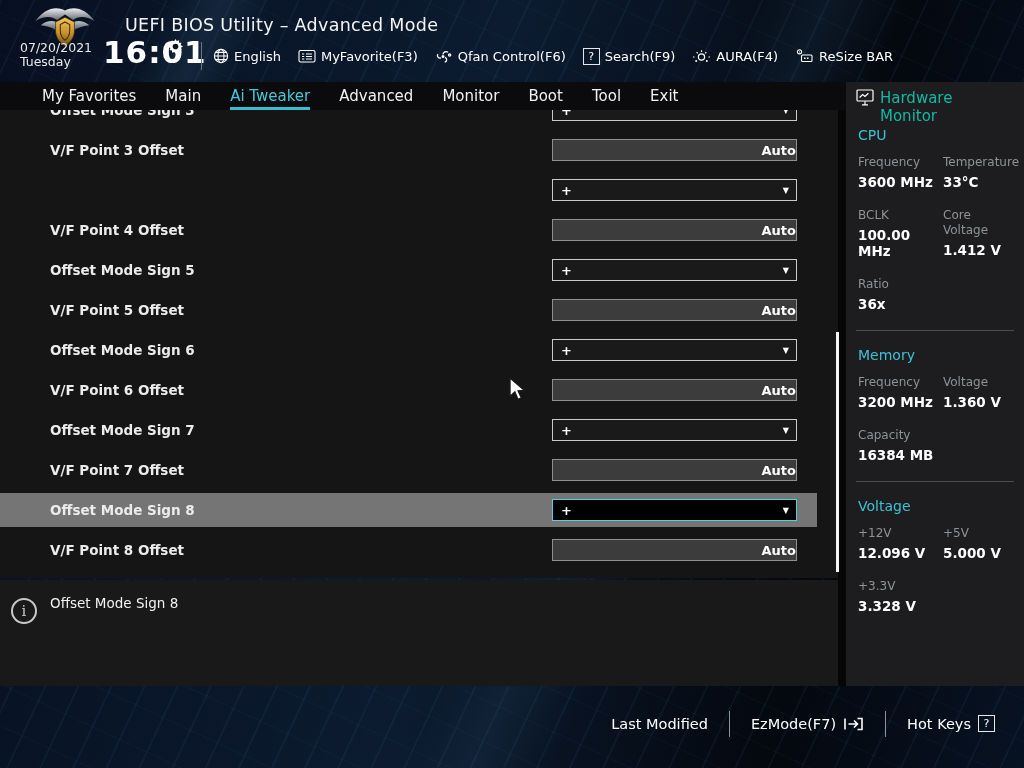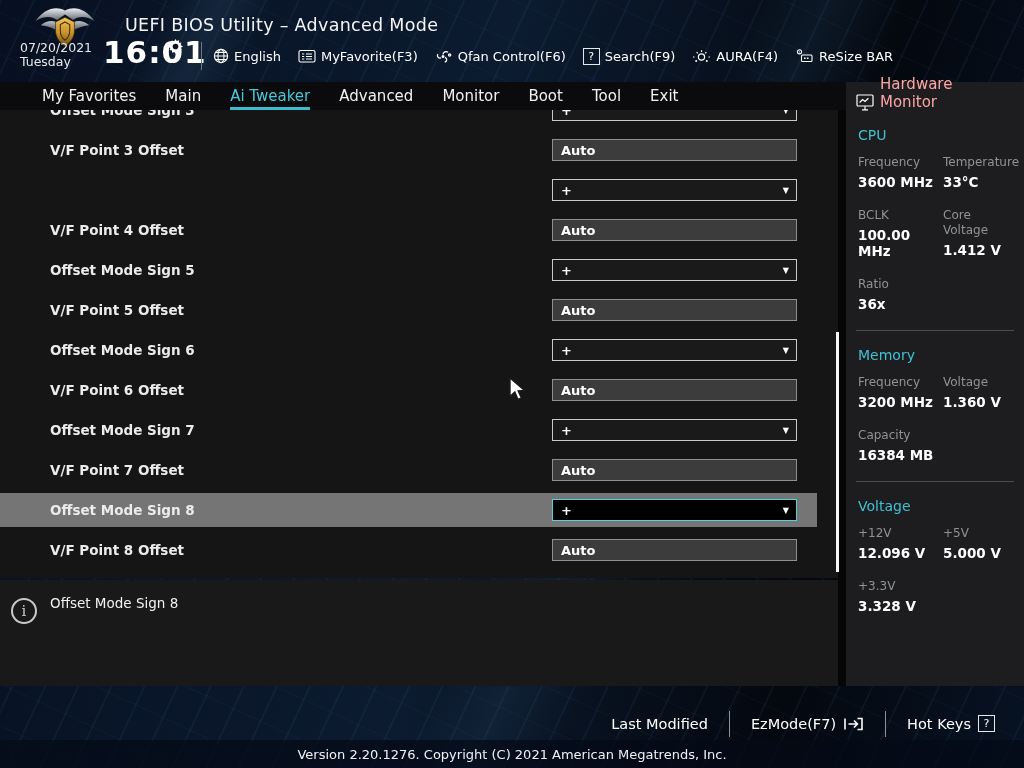--- a/index.html
+++ b/index.html
@@ -33,37 +33,37 @@
   .navbar { position:absolute; left:0; top:82px; width:846px; height:28px; background:#0b0b0d;
             display:flex; align-items:stretch; gap:29px; padding-left:42px; }
   .tab { font-size:15px; color:#f0f0f0; display:flex; align-items:center; border-bottom:3px solid transparent; padding-top:2px; cursor:pointer; }
   .tab.active { color:#45c8da; border-bottom-color:#3bbccf; }
 
   
   .main { position:absolute; left:0; top:110px; width:838px; height:468px; background:#151515; overflow:hidden; }
   .row { position:absolute; left:0; width:817px; height:34px;font-weight:bold; }
   .row.selected { background:#757575; }
   .row .lbl { position:absolute; left:50px; top:0; line-height:34px; font-size:13.5px; color:#ececec; }
-  .ctrl { position:absolute; left:552px; top:6px; width:245px; height:22px; font-size:13px; display:flex; align-items:center; }
+  .ctrl { position:absolute; left:552px; top:6px; width:245px; height:22px; font-size:13px; display:flex; align-items:center;justify-content:flex-end; }
   .ctrl.input { background:#3c3c3c; border:1px solid #8f8f8f; padding-left:8px; color:#fff; }
   .ctrl.select { background:#1a1a1a; border:1px solid #c9c9c9; padding-left:8px; color:#fff; justify-content:space-between; }
   .ctrl.select .arrow { font-size:8px; color:#fff; padding-right:7px; }
   .row.selected .ctrl.select { background:#000; border:1px solid #52cfe0; }
   .scroll-thumb { position:absolute; left:836px; top:332px; width:3px; height:240px; background:#f5f5f5; }
   .gap-col { position:absolute; left:838px; top:110px; width:8px; height:576px; background:#060606; }
 
   
   .info-bar { position:absolute; left:0; top:580px; width:838px; height:106px; background:#191919; }
   .info-icon { position:absolute; left:11px; top:18px; width:26px; height:26px; border:2px solid #c9c9c9; border-radius:50%;
                display:flex; align-items:center; justify-content:center; font-size:15px; color:#c9c9c9; font-family:"DejaVu Serif","Liberation Serif",serif; }
   .info-text { position:absolute; left:50px; top:15px; font-size:13.5px; color:#f2f2f2; }
 
   
   .hw-panel { position:absolute; left:846px; top:82px; width:178px; height:604px; background:#1d1d1f; padding:7px 10px 0 10px; }
-  .hw-header { display:flex; align-items:flex-end; gap:6px; height:22px; color:#fca5a5; font-size:15px; }
+  .hw-header { display:flex; align-items:flex-start; gap:6px; height:22px; color:#14b8a6; font-size:15px; }
   .hw-title-cyan { color:#3fc1d4; font-size:14px; margin:16px 2px 0; }
   .hw-grid { display:grid; grid-template-columns:85px 1fr; margin:12px 2px 0; row-gap:18px; }
   .hw-item .hl { font-size:12px; color:#8f9396; line-height:15px; }
   .hw-item .hv { font-size:13.5px; color:#fff; font-weight:600; margin-top:4px; }
   .hw-divider { border-top:1px solid #4d4d4d; margin-top:18px; }
 
   
   .footer-controls { position:absolute; right:8px; top:708px; height:31px; display:flex; align-items:center; }
   .fc-item { display:flex; align-items:center; gap:7px; font-size:14.5px; color:#fff; padding:0 21px; cursor:pointer; white-space:nowrap; }
   .fc-sep { width:1px; height:26px; background:#8a94a0; }
@@ -367,23 +367,20 @@
           </svg>
       </span>
     </div>
     <div class="fc-sep"></div>
     <div class="fc-item">
       <span>Hot Keys</span>
       <span class="boxed-q">?</span>
     </div>
   </div>
 
-  <div class="version-bar">
-    <span>Version 2.20.1276. Copyright (C) 2021 American Megatrends, Inc.</span>
-  </div>
 
   <div class="cursor">
     <svg width="22" height="26" viewBox="0 0 22 26">
         <path d="M2 1 L2 19.5 L6.8 15 L10 22.5 L13.4 21 L10.2 13.8 L16.5 13.4 Z" fill="#fdfdfd" stroke="#1a1a1a" stroke-width="1.4"></path>
       </svg>
   </div>
 
 </div>
 
 </body></html>

